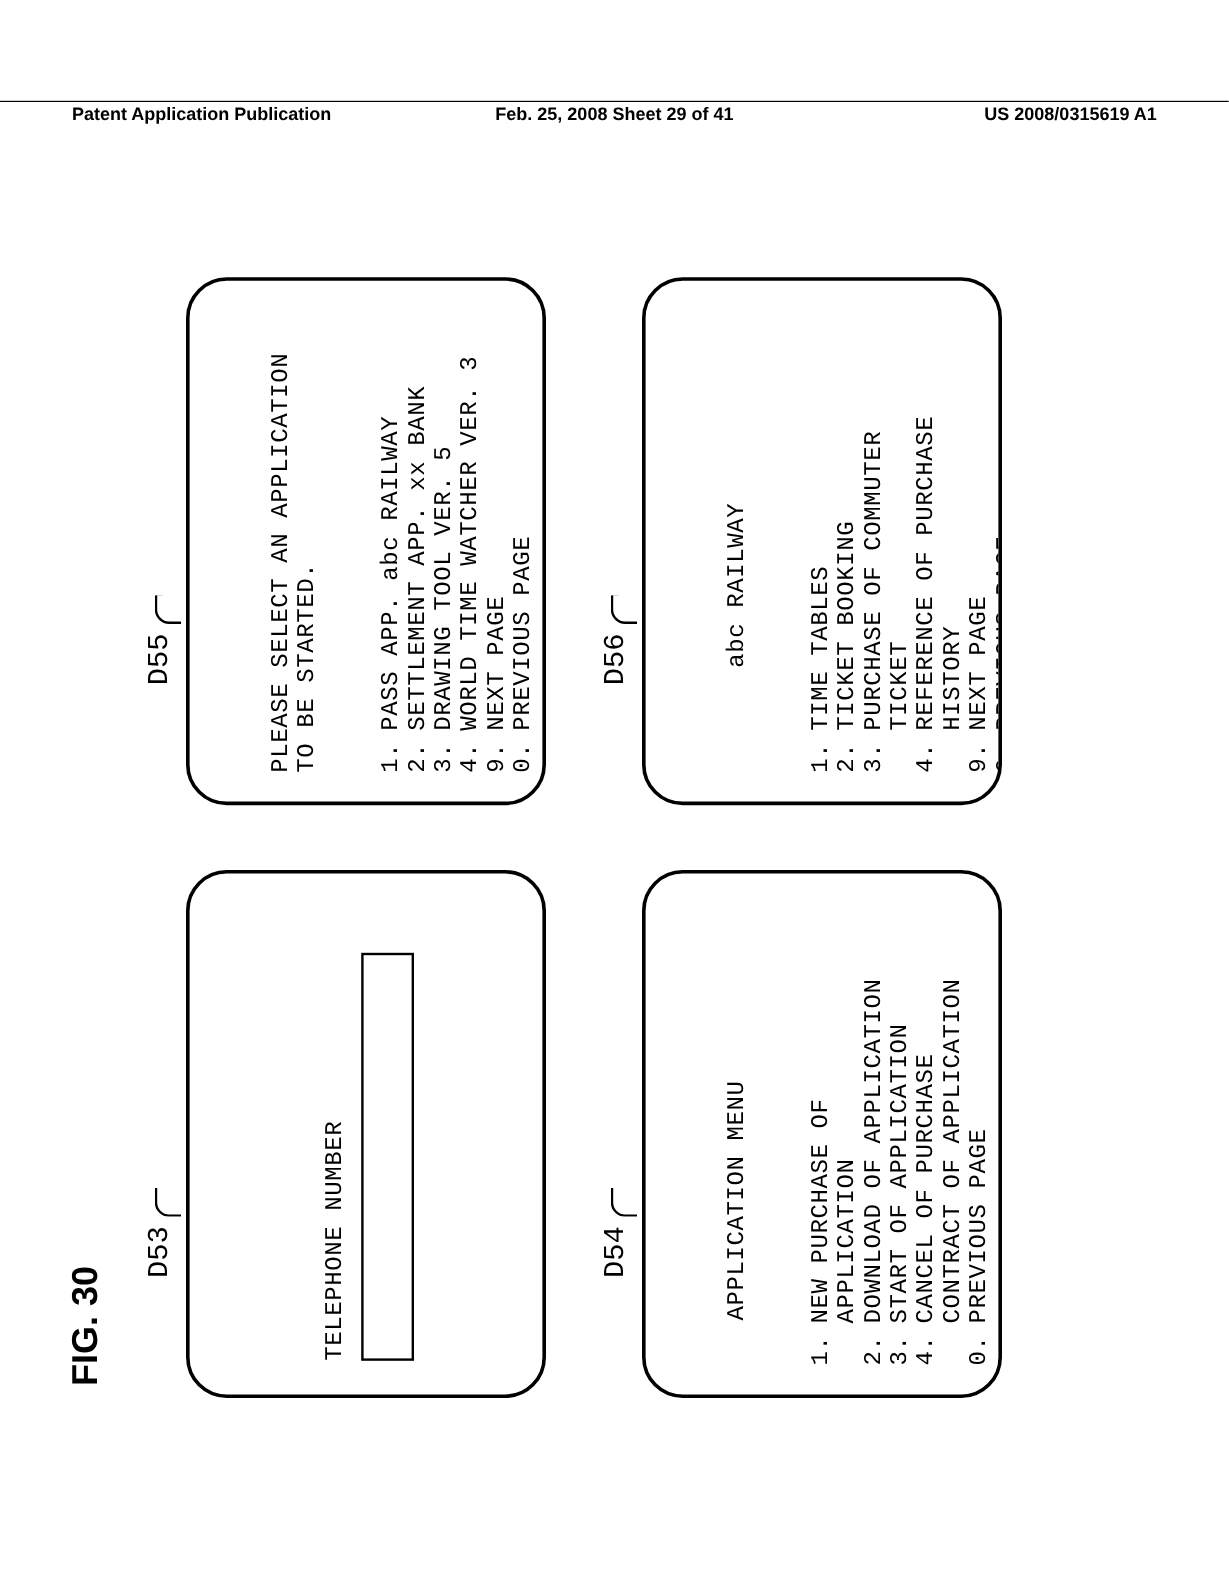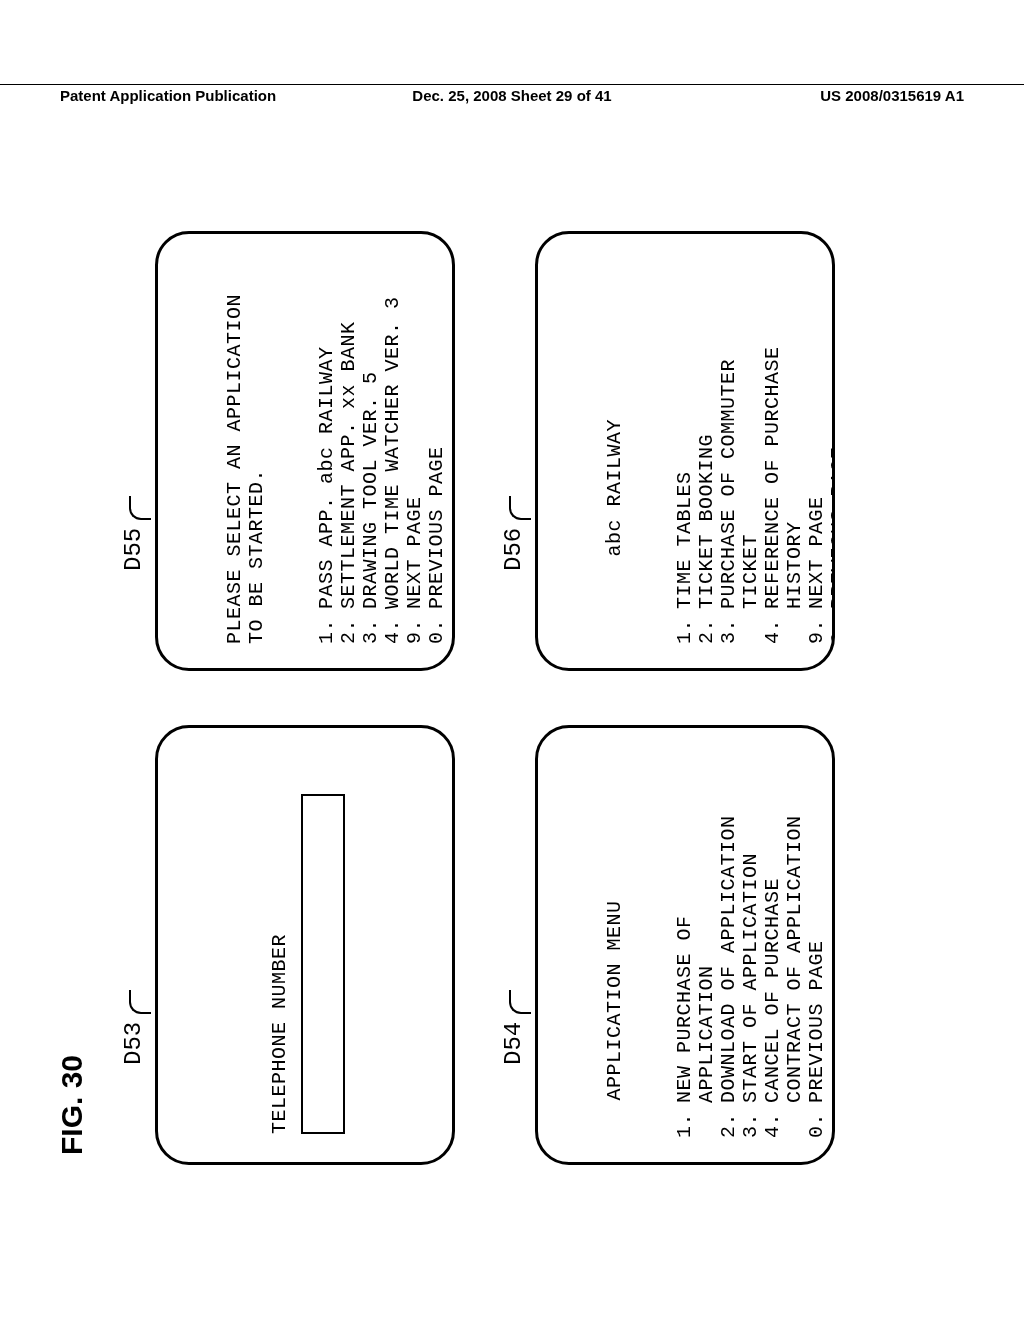--- a/index.html
+++ b/index.html
@@ -86,21 +86,21 @@
   .menu-row .txt { display: table-cell; white-space: pre-line; }
 
 </style>
 </head>
 <body>
 
 <div class="page">
 
   <div class="header">
     <span>Patent Application Publication</span>
-    <span class="center">Dec. 25, 2008  Sheet 29 of 41</span>
+    <span class="center">Feb. 25, 2008  Sheet 29 of 41</span>
     <span>US 2008/0315619 A1</span>
   </div>
 
   <div class="figure-area">
 
     <div class="fig-label">FIG. 30</div>
 
     <div class="grid">
 
       <div class="screen-wrap">

